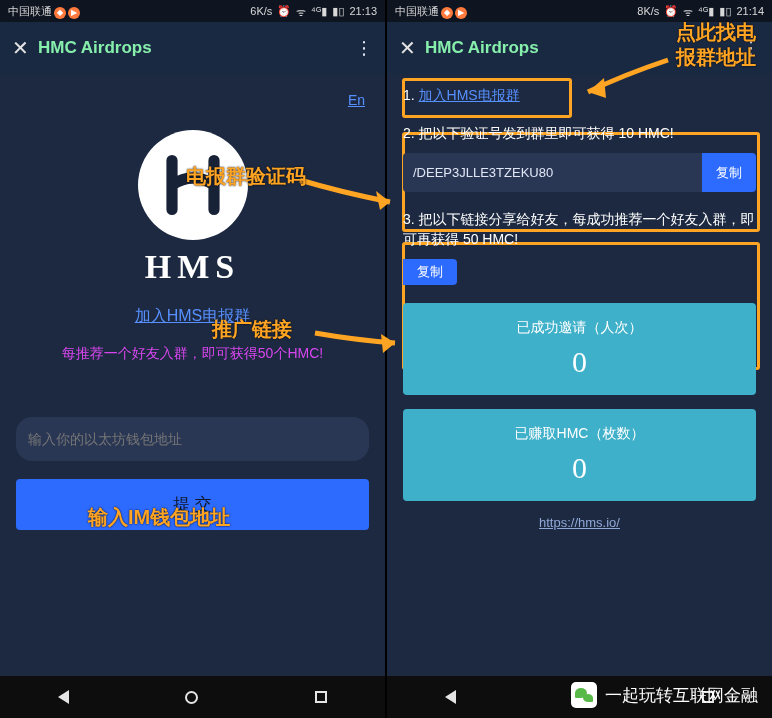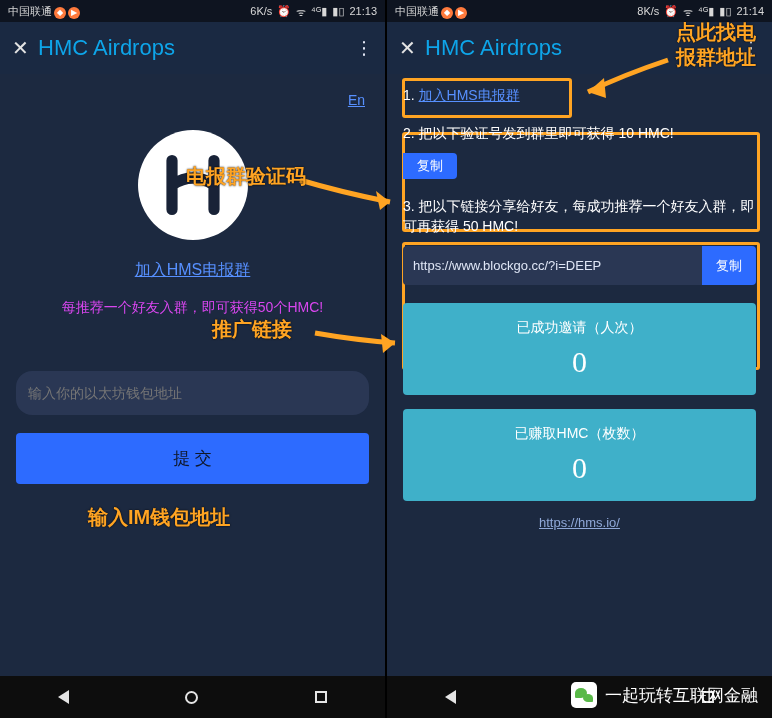--- a/index.html
+++ b/index.html
@@ -7,21 +7,21 @@
   .screens { display: flex; width: 772px; height: 718px; }
   .phone { flex: 1; background: #182237; position: relative; overflow: hidden; display: flex; flex-direction: column; border-right: 2px solid #000; }
   .phone:last-child { border-right: none; }
   .status-bar { height: 22px; background: #0e1420; color: #d8d8d8; font-size: 11px; display: flex; align-items: center; justify-content: space-between; padding: 0 8px; }
   .status-left { display: flex; align-items: flex-end; gap: 2px; }
   .status-right { display: flex; align-items: center; gap: 5px; }
   .status-right span { font-size: 11px; color: #d8d8d8; }
   .orange-dot { width: 12px; height: 12px; border-radius: 50%; background: #ff7a3c; display: inline-flex; align-items: center; justify-content: center; font-size: 8px; color: #fff; }
   .app-bar { height: 52px; background: #1a2942; display: flex; align-items: center; padding: 0 12px; color: #fff; }
   .close-x { font-size: 20px; color: #e4e4e4; width: 26px; text-align: left; }
-  .app-title { font-size: 22px; color: #0ea5e9; font-weight: 400; }
+  .app-title { font-size: 17px; color: #86efac; font-weight: 700; }
   .app-menu { margin-left: auto; color: #eef2ff; font-size: 18px; }
   .content { flex: 1; padding: 12px 16px; color: #fff; overflow: hidden; position: relative; }
   .content-bg { position: absolute; inset: 0; background: #1c2940; }
   .content-inner { position: relative; z-index: 1; }
   .en-link { text-align: right; color: #5790ff; font-size: 14px; text-decoration: underline; padding: 6px 4px 14px 0; }
   .logo-wrap { display: flex; flex-direction: column; align-items: center; gap: 8px; margin: 8px 0 18px; }
   .logo-circ { width: 110px; height: 110px; border-radius: 50%; background: #fff; display: flex; align-items: center; justify-content: center; }
   .logo-hms { color: #fff; font-size: 34px; letter-spacing: 6px; font-weight: bold; font-family: Georgia, serif; }
   .join-link { color: #5790ff; text-decoration: underline; font-size: 16px; margin-top: 12px; }
   .promo-text { text-align: center; font-size: 14px; margin: 18px 0 24px; color: #d946ef; }
@@ -81,20 +81,21 @@
     <div class="content">
       <div class="content-bg"></div>
       <div class="content-inner">
         <div class="en-link">En</div>
         <div class="logo-wrap">
           <div class="logo-circ">
             <svg width="70" height="70" viewBox="0 0 100 100">
                 <path d="M20 15 L20 85 M20 50 Q50 30 80 50 M80 15 L80 85" stroke="#182237" stroke-width="16" fill="none" stroke-linecap="round"></path>
               </svg>
           </div>
+          <div class="logo-hms">HMS</div>
           <div class="join-link">加入HMS电报群</div>
         </div>
         <div class="promo-text">每推荐一个好友入群，即可获得50个HMC!</div>
         <div style="height:30px"></div>
         <input class="input-box" placeholder="输入你的以太坊钱包地址" style="">
         <button class="submit-btn">提 交</button>
       </div>
     </div>
     <div class="nav-bar">
       <div class="tri"></div>
@@ -126,27 +127,27 @@
     </div>
     <div class="content">
       <div class="content-bg"></div>
       <div class="content-inner">
         <div class="step-block">
           <div class="step-title"><span>1.</span> <span class="ul">加入HMS电报群</span></div>
         </div>
         <div class="step-block">
           <div class="step-title">2. 把以下验证号发到群里即可获得 10 HMC!</div>
           <div class="row-copy">
+            <div class="field">/DEEP3JLLE3TZEKU80</div>
             <div class="copy-btn">复制</div>
           </div>
         </div>
         <div class="step-block">
           <div class="step-title">3. 把以下链接分享给好友，每成功推荐一个好友入群，即可再获得 50 HMC!</div>
           <div class="row-copy">
-            <div class="field">https://www.blockgo.cc/?i=DEEP</div>
             <div class="copy-btn">复制</div>
           </div>
         </div>
         <div class="stat-card">
           <div class="stat-label">已成功邀请（人次）</div>
           <div class="stat-value">0</div>
         </div>
         <div class="stat-card">
           <div class="stat-label">已赚取HMC（枚数）</div>
           <div class="stat-value">0</div>

